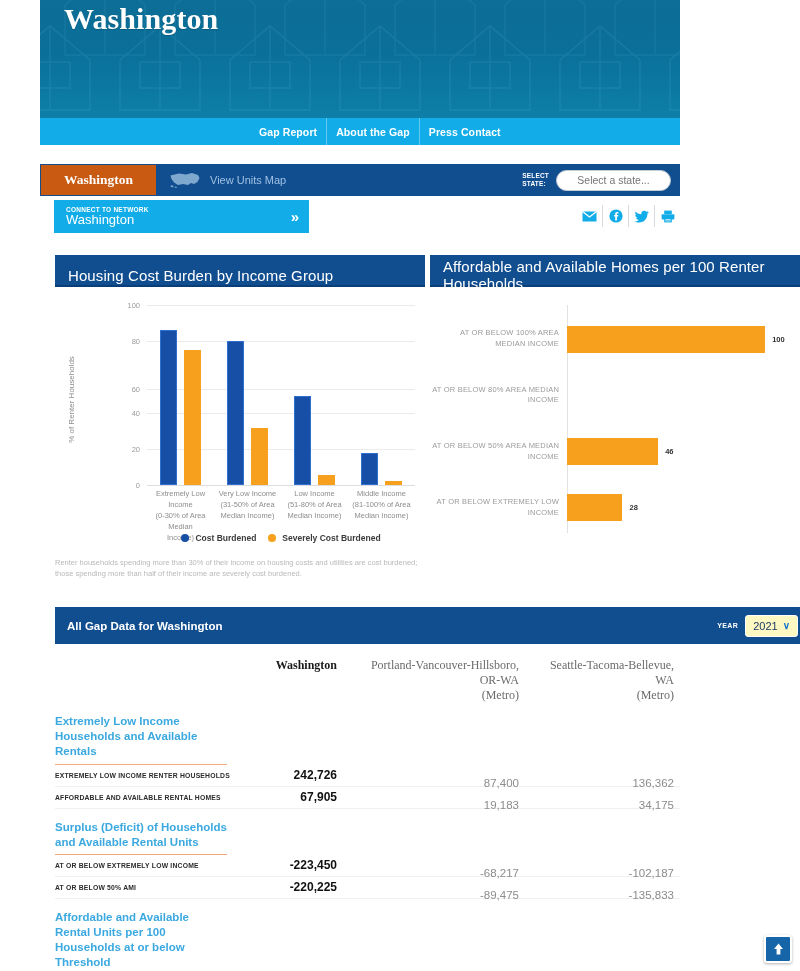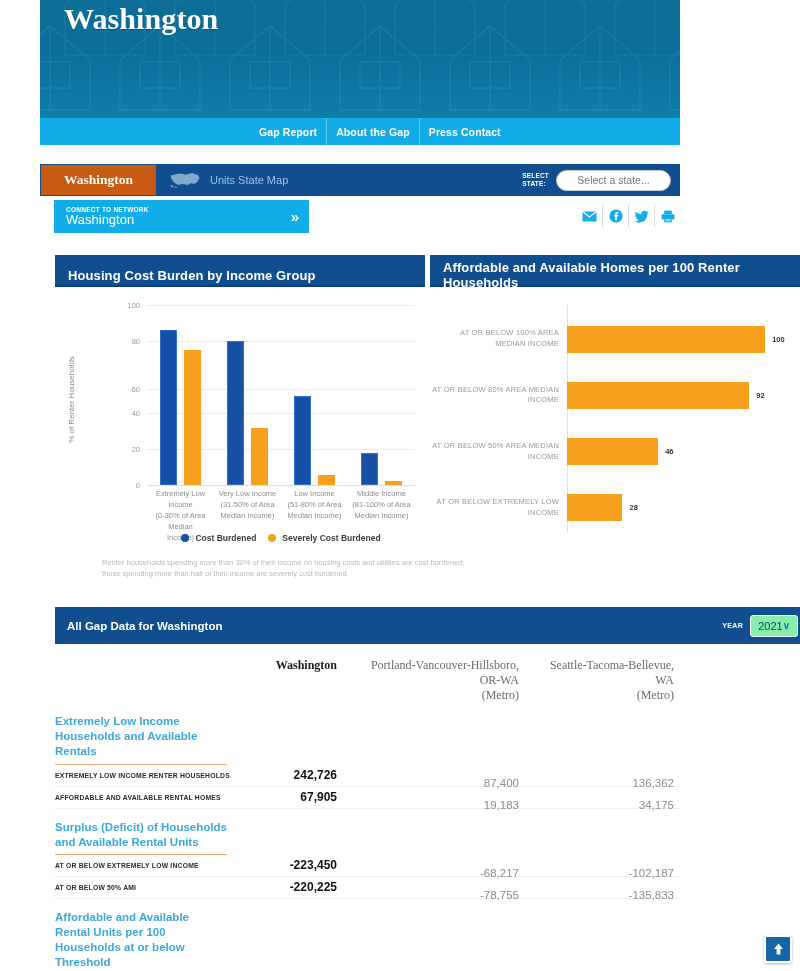--- a/index.html
+++ b/index.html
@@ -86,21 +86,21 @@
   .social-btn svg { display:block; }
 
   
   .chart-card { position:absolute; background:#fff; }
   .chart-card.left  { left:55px;  top:255px; width:370px; }
   .chart-card.right { left:430px; top:255px; width:370px; }
   .chart-head {
     height:32px; background:#114E8F; display:flex; align-items:center;
     padding-left:13px; border-bottom:2px solid #0a3e78;
   }
-  .chart-head-title { color:#fff; font-size:13px; font-weight:bold; letter-spacing:.1px;margin-top:10px; }
+  .chart-head-title { color:#fff; font-size:15px; font-weight:normal; letter-spacing:.1px;margin-top:10px; }
 
   
   .vchart { position:relative; height:265px; padding:14px 4px 0 4px; }
   .vplot { position:absolute; left:92px; top:18px; right:10px; height:180px; }
   .gridline { position:absolute; left:0; right:0; height:1px; background:#ebebeb; }
   .gridline.base { background:#dddddd; }
   .ytick {
     position:absolute; right:100%; margin-right:7px; transform:translateY(-50%);
     font-size:7.5px; color:#9a9a9a; white-space:nowrap;
   }
@@ -117,21 +117,21 @@
   .vcats { position:absolute; left:92px; right:10px; top:202px; display:flex; }
   .vcat { flex:1; text-align:center; font-size:7.5px; color:#8d8d8d; line-height:1.45; padding:0 2px; }
   .legend { position:absolute; left:92px; right:10px; top:246px; display:flex; justify-content:center; gap:12px; }
   .legend-item { display:flex; align-items:center; gap:6px; font-size:8.5px; color:#3b3b3b; font-weight:bold; }
   .dot { width:8px; height:8px; border-radius:50%; display:inline-block; }
   .dot.blue { background:#174EA6; }
   .dot.orange { background:#F6A01E; }
 
   .chart-note {
     position:absolute; left:55px; top:558px; width:372px;
-    font-size:7.5px; color:#b9b9b9; line-height:1.45;margin-left:47px;
+    font-size:7.5px; color:#b9b9b9; line-height:1.45;
   }
 
   
   .hchart { position:relative; height:265px; }
   .haxis { position:absolute; left:137px; top:18px; width:1px; height:228px; background:#e2e2e2; }
   .hrows { position:absolute; left:0; right:8px; top:24px; bottom:16px; display:flex; flex-direction:column; }
   .hrow { flex:1; display:flex; align-items:center; }
   .hrow-label {
     width:137px; padding-right:8px; text-align:right;
     font-size:7.5px; color:#9a9a9a; line-height:1.45; letter-spacing:.2px;
@@ -142,22 +142,22 @@
 
   
   .table-head {
     position:absolute; left:55px; top:607px; width:755px; height:37px;
     background:#114E8F; display:flex; align-items:center; padding:0 12px;
   }
   .table-head-title { flex:1; color:#fff; font-size:11.5px; font-weight:bold; }
   .year-wrap { display:flex; align-items:center; gap:7px; }
   .year-label { font-size:7px; font-weight:bold; color:#fff; letter-spacing:.4px; }
   .year-select {
-    background:#86efac; border:1px solid #fff; border-radius:3px;
-    height:22px; padding:0 7px; display:flex; align-items:center; 
+    background:#fef9c3; border:1px solid #fff; border-radius:3px;
+    height:22px; padding:0 7px; display:flex; align-items:center; gap:5px;
     font-size:11px; color:#1b3a63; cursor:pointer;
   }
   .year-caret { color:#1877c9; font-size:10px; font-weight:bold; }
 
   .data-table { position:absolute; left:55px; top:652px; width:625px; }
   .dt-colhead { display:flex; padding-top:6px; }
   .dt-c0 { width:178px; }
   .dt-c1 { width:116px; text-align:right; padding-right:12px; }
   .dt-c2 { width:182px; text-align:right; padding-right:12px; }
   .dt-c3 { width:149px; text-align:right; padding-right:6px; }
@@ -270,21 +270,21 @@
   </div>
 
   <div class="statebar">
     <div class="state-chip">Washington</div>
     <div class="state-map-link">
       <svg class="us-map-icon" viewBox="0 0 64 36">
         <path fill="#7fa8cf" d="M3 9 L20 5 L34 7 L46 4 L58 8 L61 14 L57 22 L50 26 L44 24 L38 28 L28 26 L18 28 L10 23 L5 16 Z"></path>
         <path fill="#7fa8cf" d="M4 28 L9 30 L8 33 L3 31 Z"></path>
         <path fill="#7fa8cf" d="M12 31 L16 32 L15 34 L11 33 Z"></path>
       </svg>
-      <span>Units State Map</span>
+      <span>View Units Map</span>
     </div>
     <div class="select-state-wrap">
       <div class="select-state-label">SELECT<br>STATE:</div>
       <input class="select-state-input" type="text" placeholder="Select a state..." style="">
     </div>
   </div>
 
   <div class="connect">
     <div class="connect-text">
       <div class="connect-kicker">CONNECT TO NETWORK</div>
@@ -395,24 +395,20 @@
       <div class="hrows" id="hrows">
           <div class="hrow">
             <div class="hrow-label">AT OR BELOW 100% AREA<br>MEDIAN INCOME</div>
             <div class="hrow-barwrap">
               <div class="hbar" title="AT OR BELOW 100% AREA MEDIAN INCOME: 100" style="width: 198.182px; background: rgb(246, 160, 30);"></div>
               <div class="hrow-value">100</div>
             </div>
           </div>
           <div class="hrow">
             <div class="hrow-label">AT OR BELOW 80% AREA MEDIAN<br>INCOME</div>
-            <div class="hrow-barwrap">
-              <div class="hbar" title="AT OR BELOW 80% AREA MEDIAN INCOME: 92" style="width: 182.327px; background: rgb(246, 160, 30);"></div>
-              <div class="hrow-value">92</div>
-            </div>
           </div>
           <div class="hrow">
             <div class="hrow-label">AT OR BELOW 50% AREA MEDIAN<br>INCOME</div>
             <div class="hrow-barwrap">
               <div class="hbar" title="AT OR BELOW 50% AREA MEDIAN INCOME: 46" style="width: 91.1636px; background: rgb(246, 160, 30);"></div>
               <div class="hrow-value">46</div>
             </div>
           </div>
           <div class="hrow">
             <div class="hrow-label">AT OR BELOW EXTREMELY LOW<br>INCOME</div>
@@ -460,21 +456,21 @@
         <div class="dt-section-title">Surplus (Deficit) of Households and Available Rental Units</div>
         <div class="dt-row">
           <div class="dt-c0">AT OR BELOW EXTREMELY LOW INCOME</div>
           <div class="dt-c1">-223,450</div>
           <div class="dt-c2">-68,217</div>
           <div class="dt-c3">-102,187</div>
         </div>
         <div class="dt-row">
           <div class="dt-c0">AT OR BELOW 50% AMI</div>
           <div class="dt-c1">-220,225</div>
-          <div class="dt-c2">-78,755</div>
+          <div class="dt-c2">-89,475</div>
           <div class="dt-c3">-135,833</div>
         </div>
         <div class="dt-section-title">Affordable and Available Rental Units per 100 Households at or below Threshold</div>
       </div>
   </div>
 
   <div class="scrolltop">
     <svg width="13" height="14" viewBox="0 0 13 14">
       <path d="M6.5 1.5 L11 7 H8.4 V12.5 H4.6 V7 H2 Z" fill="#fff"></path>
     </svg>

